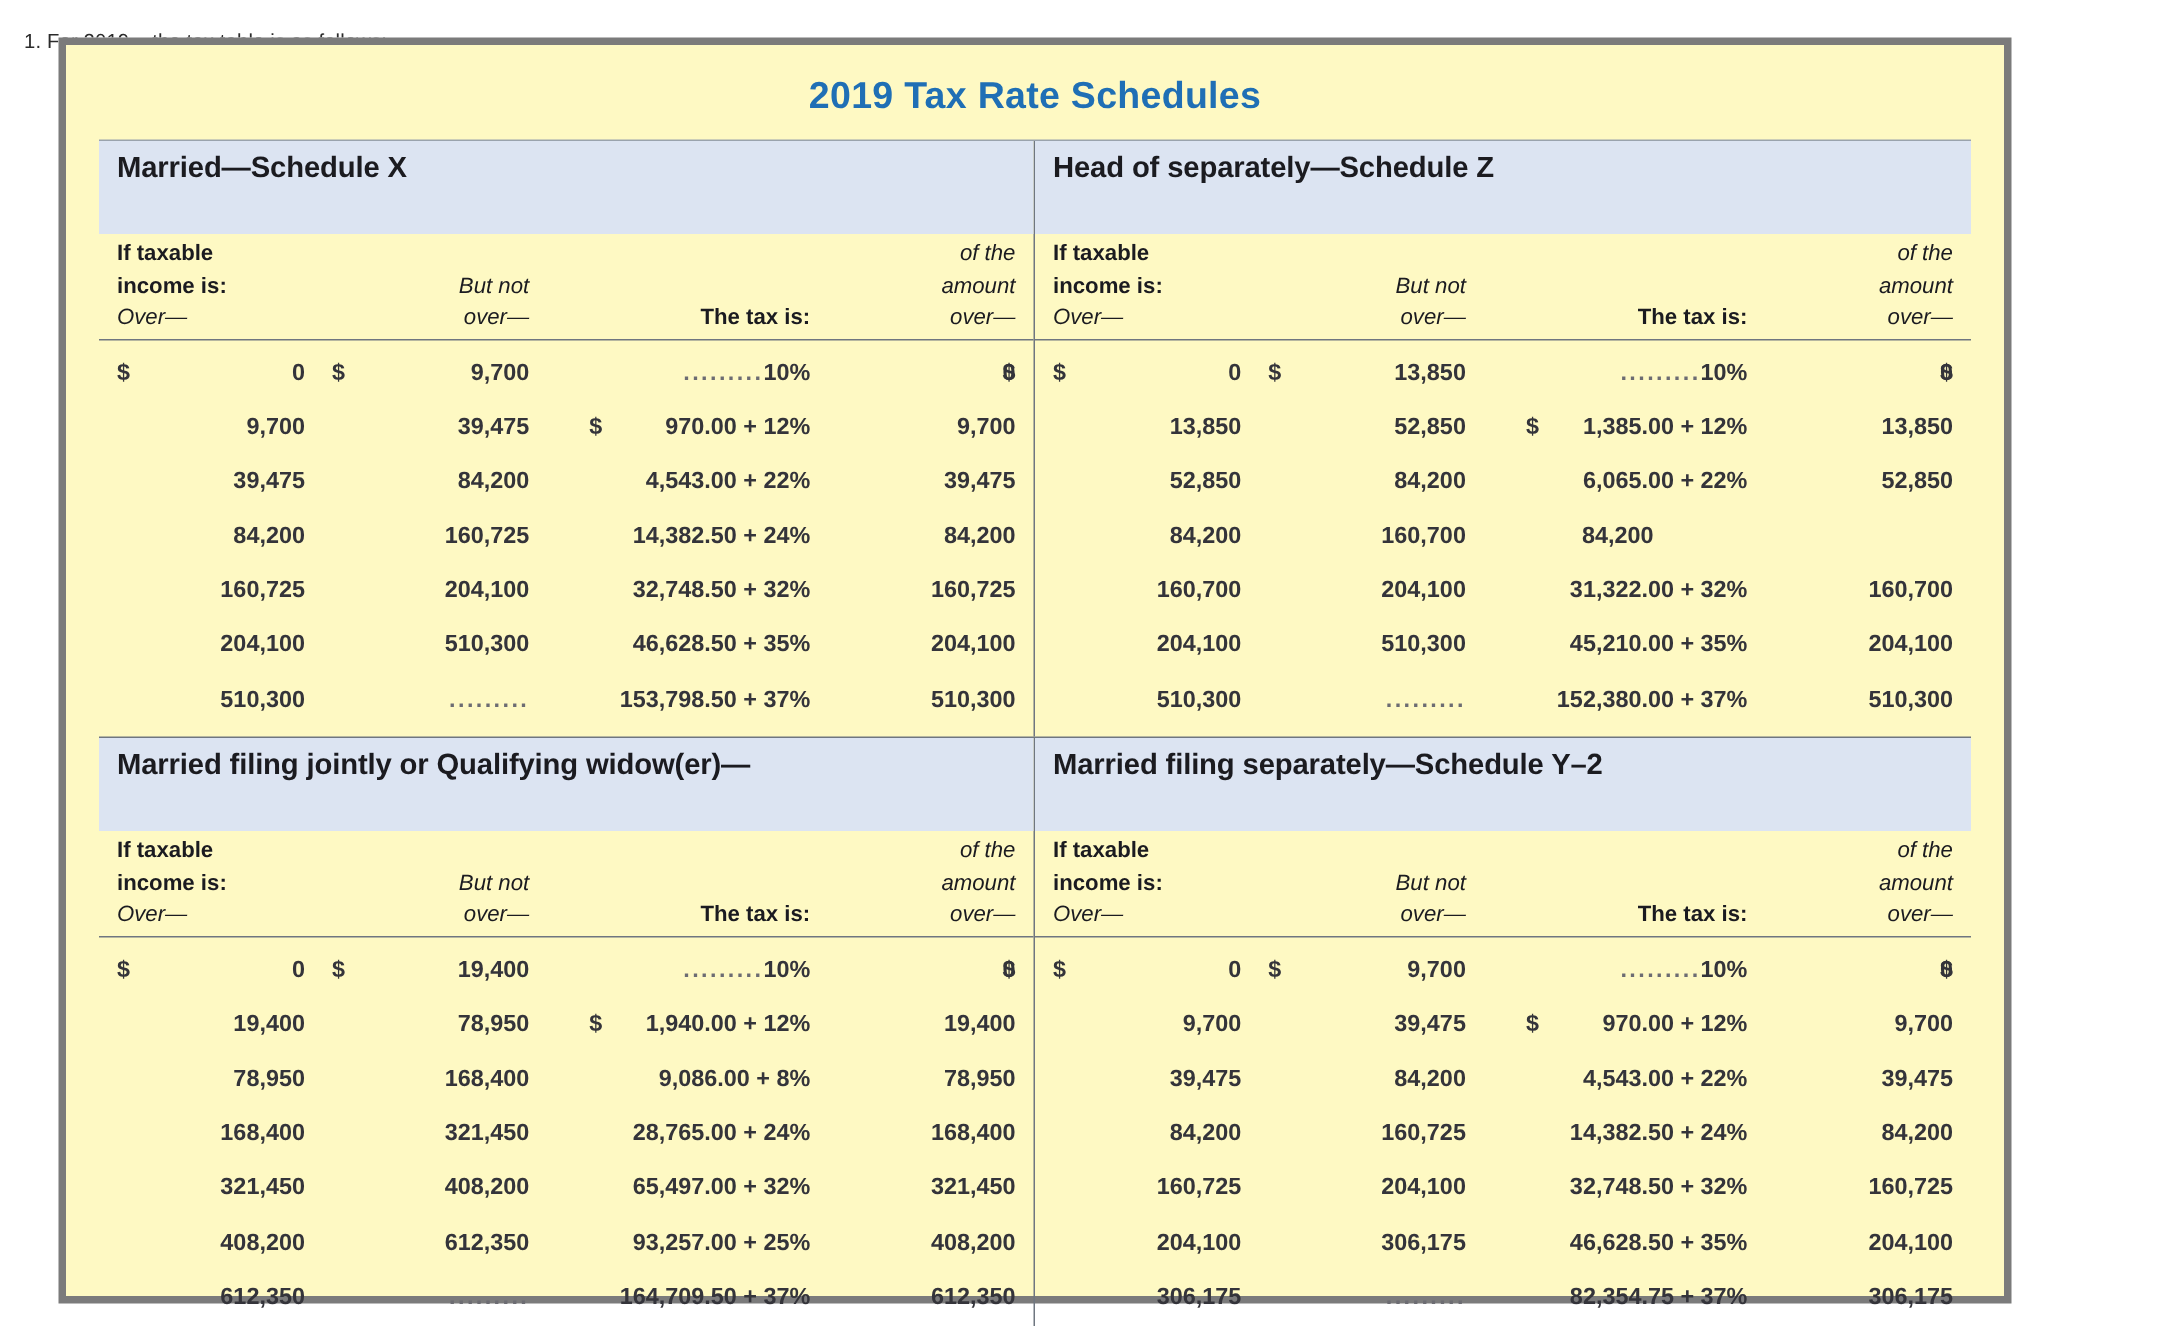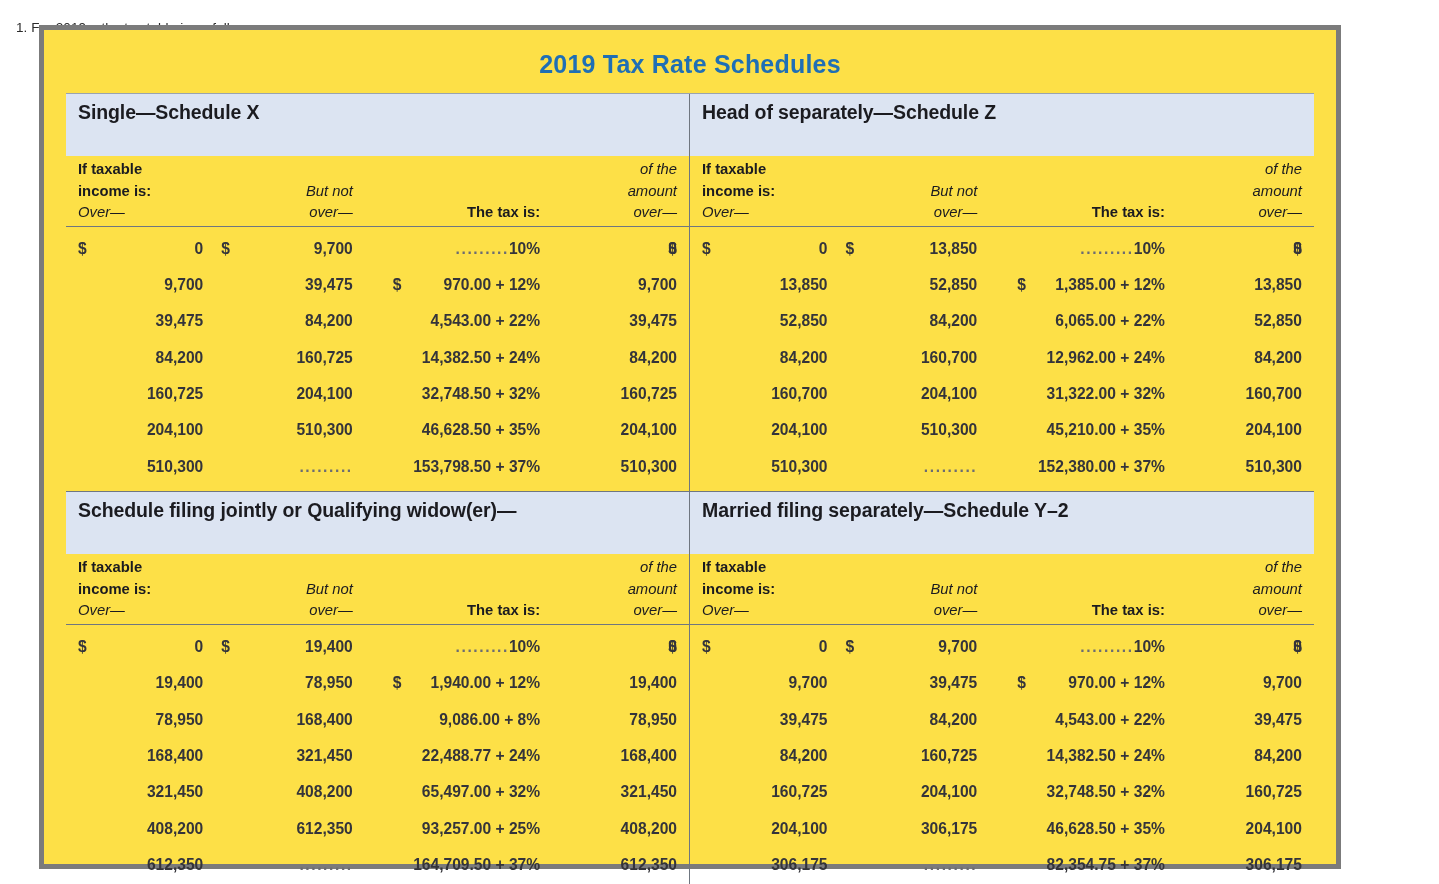--- a/index.html
+++ b/index.html
@@ -30,21 +30,21 @@
   .figure-frame {
     position: absolute;
     left: 39px; top: 25px;
     width: 1302px; height: 844px;
     background: #ffffff;
     border: 5px solid #7b7b7b;
   }
   .figure-inner {
     position: relative;
     width: 100%; height: 100%;
-    background: #fde047;
+    background: #fef9c3;
     padding: 0;
   }
 
   
   .fig-title {
     text-align: center;
     color: #1f6fb5;
     font-size: 25px;
     font-weight: bold;
     letter-spacing: 0.2px;
@@ -136,21 +136,21 @@
   <div class="figure-frame">
     <div class="figure-inner">
 
       <div class="fig-title">2019 Tax Rate Schedules</div>
 
       <div class="grid">
 
         <div class="grid-row top">
           <div class="cellwrap left">
               <div class="sched-head one-line">
-                <div>Single—Schedule X</div>
+                <div>Married—Schedule X</div>
               </div>
               <div class="colhead">
                 <div class="hrow">
                   <div class="hcell c1 b">If taxable</div>
                   <div class="hcell c2"></div>
                   <div class="hcell c3"></div>
                   <div class="hcell c4 i">of the</div>
                 </div>
                 <div class="hrow">
                   <div class="hcell c1 b">income is:</div>
@@ -249,21 +249,20 @@
                 </div>
                 <div class="drow">
                   <div class="dcell c1"><span>52,850</span></div>
                   <div class="dcell c2"><span>84,200</span></div>
                   <div class="dcell c3"><span>6,065.00 + 22%</span></div>
                   <div class="dcell c4"><span>52,850</span></div>
                 </div>
                 <div class="drow">
                   <div class="dcell c1"><span>84,200</span></div>
                   <div class="dcell c2"><span>160,700</span></div>
-                  <div class="dcell c3"><span>12,962.00 + 24%</span></div>
                   <div class="dcell c4"><span>84,200</span></div>
                 </div>
                 <div class="drow">
                   <div class="dcell c1"><span>160,700</span></div>
                   <div class="dcell c2"><span>204,100</span></div>
                   <div class="dcell c3"><span>31,322.00 + 32%</span></div>
                   <div class="dcell c4"><span>160,700</span></div>
                 </div>
                 <div class="drow">
                   <div class="dcell c1"><span>204,100</span></div>
@@ -277,21 +276,21 @@
                   <div class="dcell c3"><span>152,380.00 + 37%</span></div>
                   <div class="dcell c4"><span>510,300</span></div>
                 </div>
               </div>
             </div>
         </div>
 
         <div class="grid-row bottom">
           <div class="cellwrap left">
               <div class="sched-head two-line">
-                <div>Schedule filing jointly or Qualifying widow(er)—</div>
+                <div>Married filing jointly or Qualifying widow(er)—</div>
               </div>
               <div class="colhead">
                 <div class="hrow">
                   <div class="hcell c1 b">If taxable</div>
                   <div class="hcell c2"></div>
                   <div class="hcell c3"></div>
                   <div class="hcell c4 i">of the</div>
                 </div>
                 <div class="hrow">
                   <div class="hcell c1 b">income is:</div>
@@ -321,21 +320,21 @@
                 </div>
                 <div class="drow">
                   <div class="dcell c1"><span>78,950</span></div>
                   <div class="dcell c2"><span>168,400</span></div>
                   <div class="dcell c3"><span>9,086.00 + 8%</span></div>
                   <div class="dcell c4"><span>78,950</span></div>
                 </div>
                 <div class="drow">
                   <div class="dcell c1"><span>168,400</span></div>
                   <div class="dcell c2"><span>321,450</span></div>
-                  <div class="dcell c3"><span>22,488.77 + 24%</span></div>
+                  <div class="dcell c3"><span>28,765.00 + 24%</span></div>
                   <div class="dcell c4"><span>168,400</span></div>
                 </div>
                 <div class="drow">
                   <div class="dcell c1"><span>321,450</span></div>
                   <div class="dcell c2"><span>408,200</span></div>
                   <div class="dcell c3"><span>65,497.00 + 32%</span></div>
                   <div class="dcell c4"><span>321,450</span></div>
                 </div>
                 <div class="drow">
                   <div class="dcell c1"><span>408,200</span></div>

